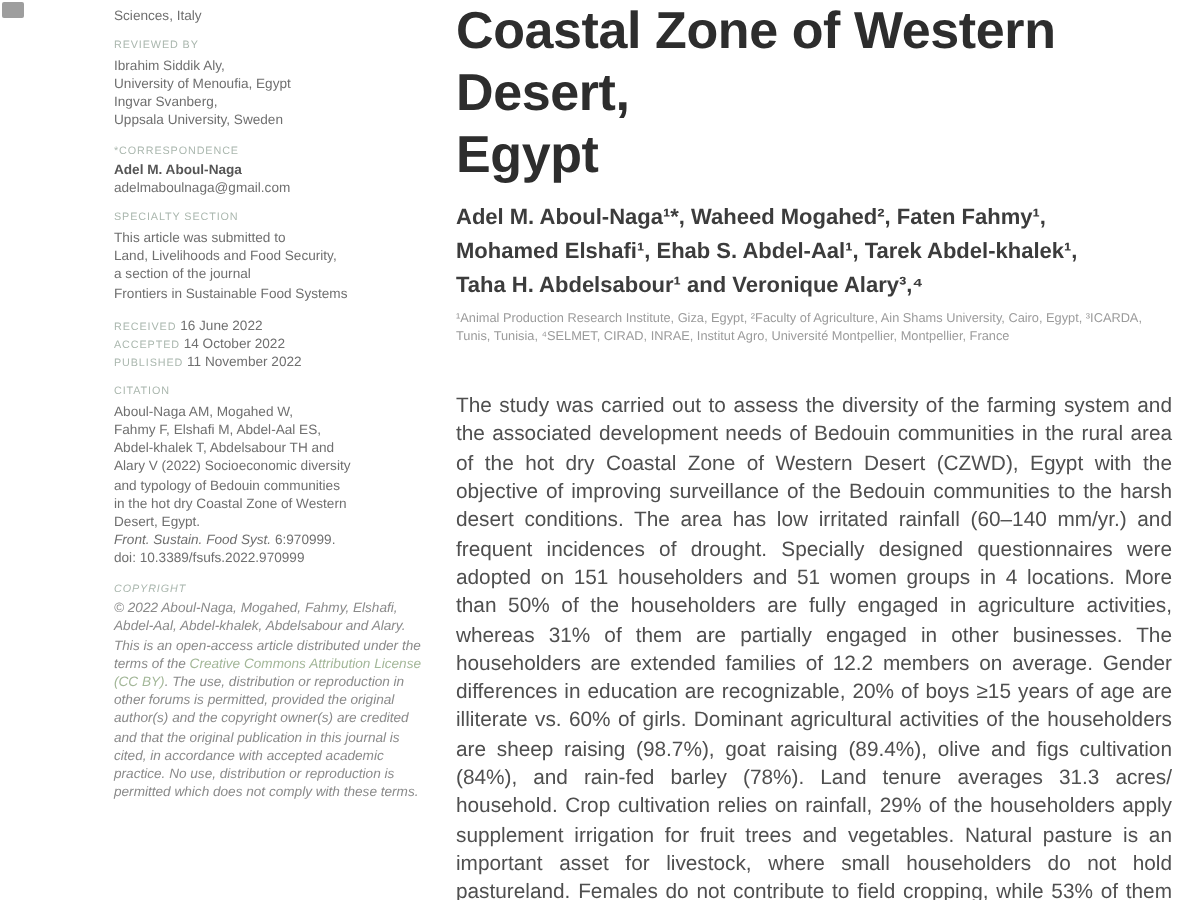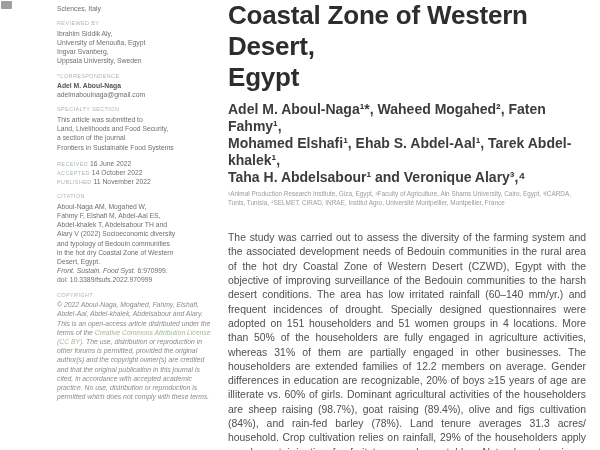--- a/index.html
+++ b/index.html
@@ -31,21 +31,21 @@
   .copyright { font-style:italic; color:#8a8a8a; }
   .cc-link { color:#a3b798; text-decoration:none; font-style:italic; }
   .doi-line, .journal-line { line-height:9.2px; }
   
   .content { position:absolute; left:228px; top:0; width:358px; }
   .title {
     font-size:26px; line-height:31px; font-weight:bold; color:#2d2d2d;
     white-space:pre-line; letter-spacing:-0.2px;
   }
   .authors {
-    margin-top:8px; font-size:14px; line-height:17px; font-weight:bold;
+    margin-top:8px; font-size:11px; line-height:17px; font-weight:bold;
     color:#3c3c3c; white-space:pre-line;
   }
   .affiliations {
     margin-top:4px; font-size:6.4px; line-height:8.6px; color:#9b9b9b;
   }
   .abstract {
     margin-top:24px; font-size:10.4px; line-height:14.3px; color:#4f4f4f;
     text-align:justify;
   }
 </style>

